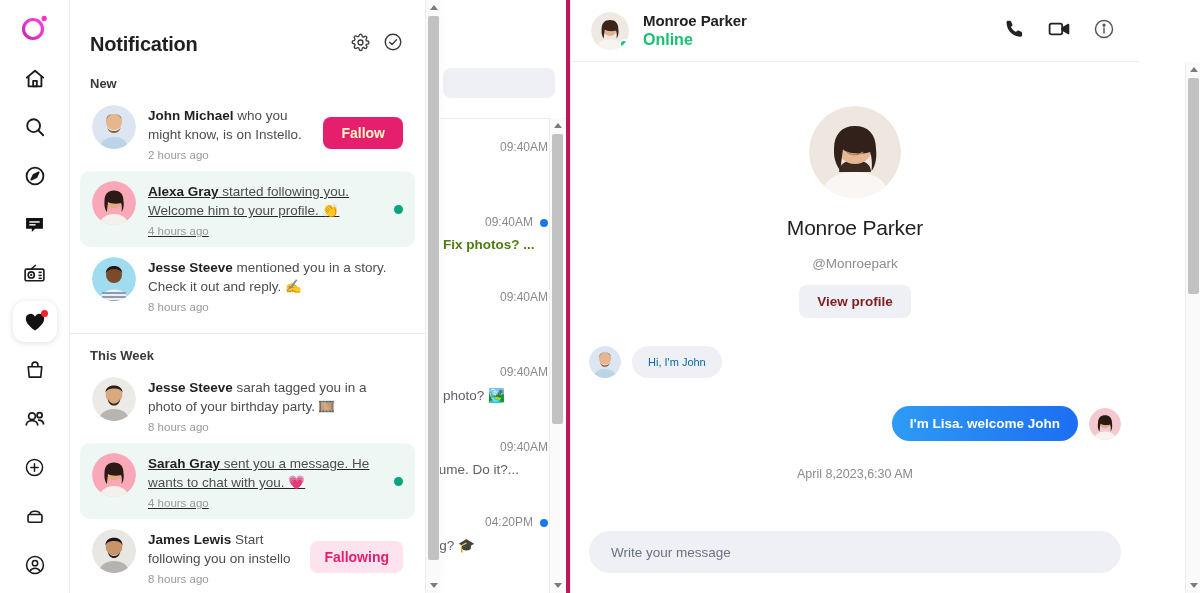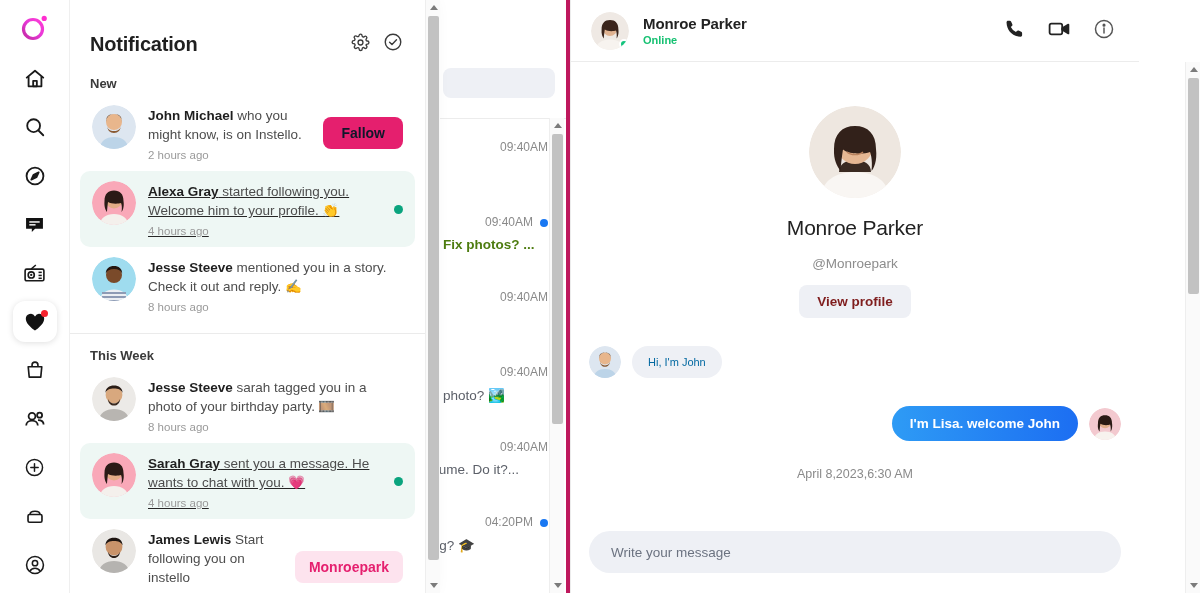--- a/index.html
+++ b/index.html
@@ -69,21 +69,21 @@
   .notif-av {
     width: 44px; height: 44px; border-radius: 50%;
     flex: 0 0 44px; overflow: hidden; position: relative;
   }
   .notif-body { flex: 1 1 auto; min-width: 0; padding-top: 1px; }
   .notif-text { font-size: 13.5px; line-height: 19px; color: #4d4d4d; }
   .notif-text b { color: #1f1f1f; font-weight: 700; }
   .notif-time { font-size: 11.5px; color: #9a9a9a; margin-top: 5px; }
   .notif-action { flex: 0 0 auto; align-self: center; }
   .btn-follow {
-    background: #e51f6e; color: #0f172a; border: none;
+    background: #e51f6e; color: #fef9c3; border: none;
     font-size: 14px; font-weight: 700;
     padding: 8px 18px; border-radius: 8px; cursor: pointer;
     font-family: inherit;
   }
   .btn-following {
     background: #fde3ee; color: #e51f6e; border: none;
     font-size: 14px; font-weight: 600;
     padding: 8px 14px; border-radius: 8px; cursor: pointer;
     font-family: inherit;
   }
@@ -136,21 +136,21 @@
     width: 38px; height: 38px; border-radius: 50%;
     overflow: hidden; position: relative; flex: 0 0 38px;
   }
   .online-dot {
     position: absolute; right: 0px; bottom: 1px;
     width: 10px; height: 10px; border-radius: 50%;
     background: #15c47e; border: 2px solid #fff;
   }
   .chat-head-meta { margin-left: 14px; flex: 1 1 auto; }
   .chat-head-name { font-size: 15px; font-weight: 700; color: #222; letter-spacing: -0.1px;}
-  .chat-head-status { font-size: 11px; font-weight: 700; color: #16c172; margin-top: 2px; }
+  .chat-head-status { font-size: 16px; font-weight: 700; color: #16c172; margin-top: 2px; }
   .chat-head-icons { display: flex; align-items: center; gap: 22px; }
 
   .chat-body {
     flex: 1 1 auto; position: relative; overflow: hidden;
     padding: 0 18px;
   }
   .profile-card { text-align: center; padding-top: 44px; }
   .profile-av {
     width: 92px; height: 92px; border-radius: 50%;
     margin: 0 auto; overflow: hidden; position: relative;
@@ -446,21 +446,21 @@
             <path d="M7 44c0-8 7-12 15-12s15 4 15 12z" fill="#b5b3b0"></path>
           </svg>
         </div>
         <div class="notif-body">
           <div class="notif-text">
             <b>James Lewis</b><span> Start following you on instello</span>
           </div>
           <div class="notif-time">8 hours ago</div>
         </div>
         <div class="notif-action">
-          <button class="btn-following">Monroepark</button>
+          <button class="btn-following">Fallowing</button>
         </div>
       </div>
     </div>
 
   </div>
 
   <div class="mid-col">
     <div class="mid-search"></div>
     <div class="mid-sep"></div>
 

